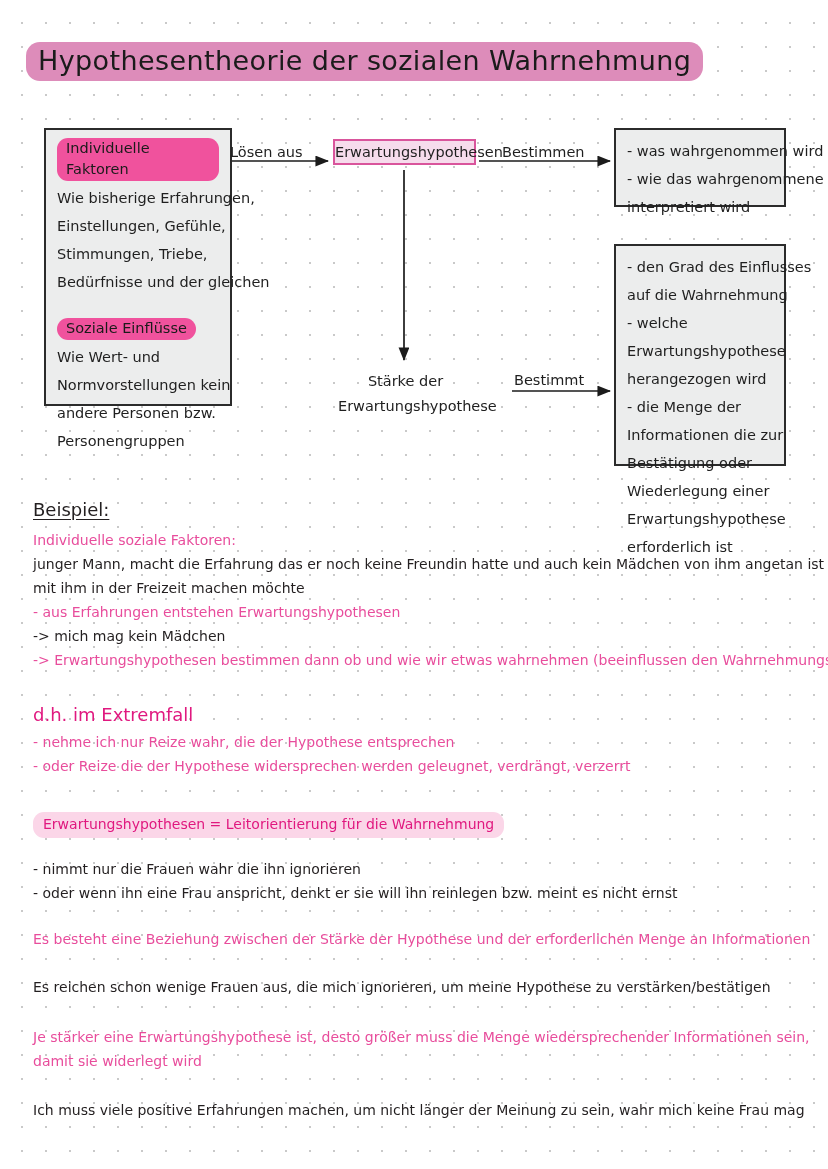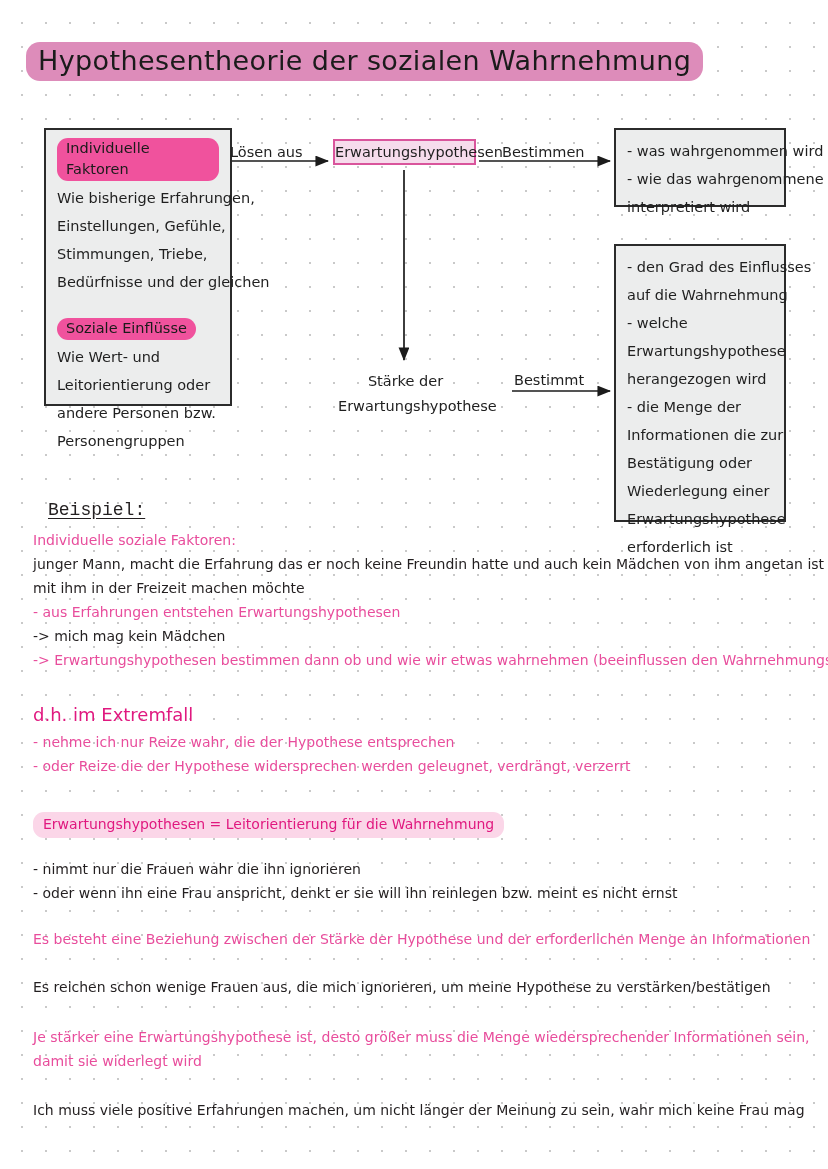--- a/index.html
+++ b/index.html
@@ -37,21 +37,21 @@
     position:absolute;
     background:#eceded;
     border:2px solid #2b2b2b;
     box-sizing:border-box;
     font-size:14.5px;
     line-height:28px;
     color:#1f1f1f;
   }
   #box-left{left:31px;top:128px;width:188px;height:278px;padding:8px 11px 0 11px;margin-left:13px;}
   #box-right-1{left:614px;top:128px;width:172px;height:79px;padding:7px 10px 0 11px;}
-  #box-right-2{left:614px;top:244px;width:172px;height:278px;padding:7px 10px 0 11px;}
+  #box-right-2{left:614px;top:244px;width:172px;height:222px;padding:7px 10px 0 11px;}
 
   .tag{
     display:inline-block;
     background:#f0529d;
     color:#1b1b1b;
     border-radius:11px;
     padding:0px 9px 1px 9px;
     font-size:14.5px;
     line-height:21px;
     margin-bottom:3px;
@@ -124,21 +124,21 @@
 
   <div class="gbox" id="box-left">
     <span class="tag">Individuelle Faktoren</span>
     <span class="gline">Wie bisherige Erfahrungen,</span>
     <span class="gline">Einstellungen, Gefühle,</span>
     <span class="gline">Stimmungen, Triebe,</span>
     <span class="gline">Bedürfnisse und der gleichen</span>
     <span class="spacer"></span>
     <span class="tag">Soziale Einflüsse</span>
     <span class="gline">Wie Wert- und</span>
-    <span class="gline">Leitorientierung oder</span>
+    <span class="gline">Normvorstellungen kein</span>
     <span class="gline">andere Personen bzw.</span>
     <span class="gline">Personengruppen</span>
   </div>
 
   <div class="dlabel" id="lbl-losen">Lösen aus</div>
   <div class="dlabel" id="lbl-bestimmen">Bestimmen</div>
   <div class="dlabel" id="lbl-bestimmt">Bestimmt</div>
 
   <div id="node-eh">Erwartungshypothesen</div>
 
@@ -160,21 +160,21 @@
     <span class="gline">Erwartungshypothese</span>
     <span class="gline">herangezogen wird</span>
     <span class="gline">- die Menge der</span>
     <span class="gline">Informationen die zur</span>
     <span class="gline">Bestätigung oder</span>
     <span class="gline">Wiederlegung einer</span>
     <span class="gline">Erwartungshypothese</span>
     <span class="gline">erforderlich ist</span>
   </div>
 
-  <div class="note big under" style="left:48px;top:498px;font-family:Liberation Mono, monospace;">Beispiel:</div>
+  <div class="note big under" style="left:33px;top:498px;">Beispiel:</div>
   <div class="note pink" style="left:33px;top:529px;">Individuelle soziale Faktoren:</div>
 
   <div class="note" style="left:33px;top:553px;">junger Mann, macht die Erfahrung das er noch keine Freundin hatte und auch kein Mädchen von ihm angetan ist bzw. was</div>
   <div class="note" style="left:33px;top:577px;">mit ihm in der Freizeit machen möchte</div>
   <div class="note pink" style="left:33px;top:601px;">- aus Erfahrungen entstehen Erwartungshypothesen</div>
   <div class="note" style="left:33px;top:625px;">-&gt; mich mag kein Mädchen</div>
   <div class="note pink" style="left:33px;top:649px;">-&gt; Erwartungshypothesen bestimmen dann ob und wie wir etwas wahrnehmen (beeinflussen den Wahrnehmungsprozess)</div>
 
   <div class="note magenta big" style="left:33px;top:703px;">d.h. im Extremfall</div>
   <div class="note pink" style="left:33px;top:731px;">- nehme ich nur Reize wahr, die der Hypothese entsprechen</div>

